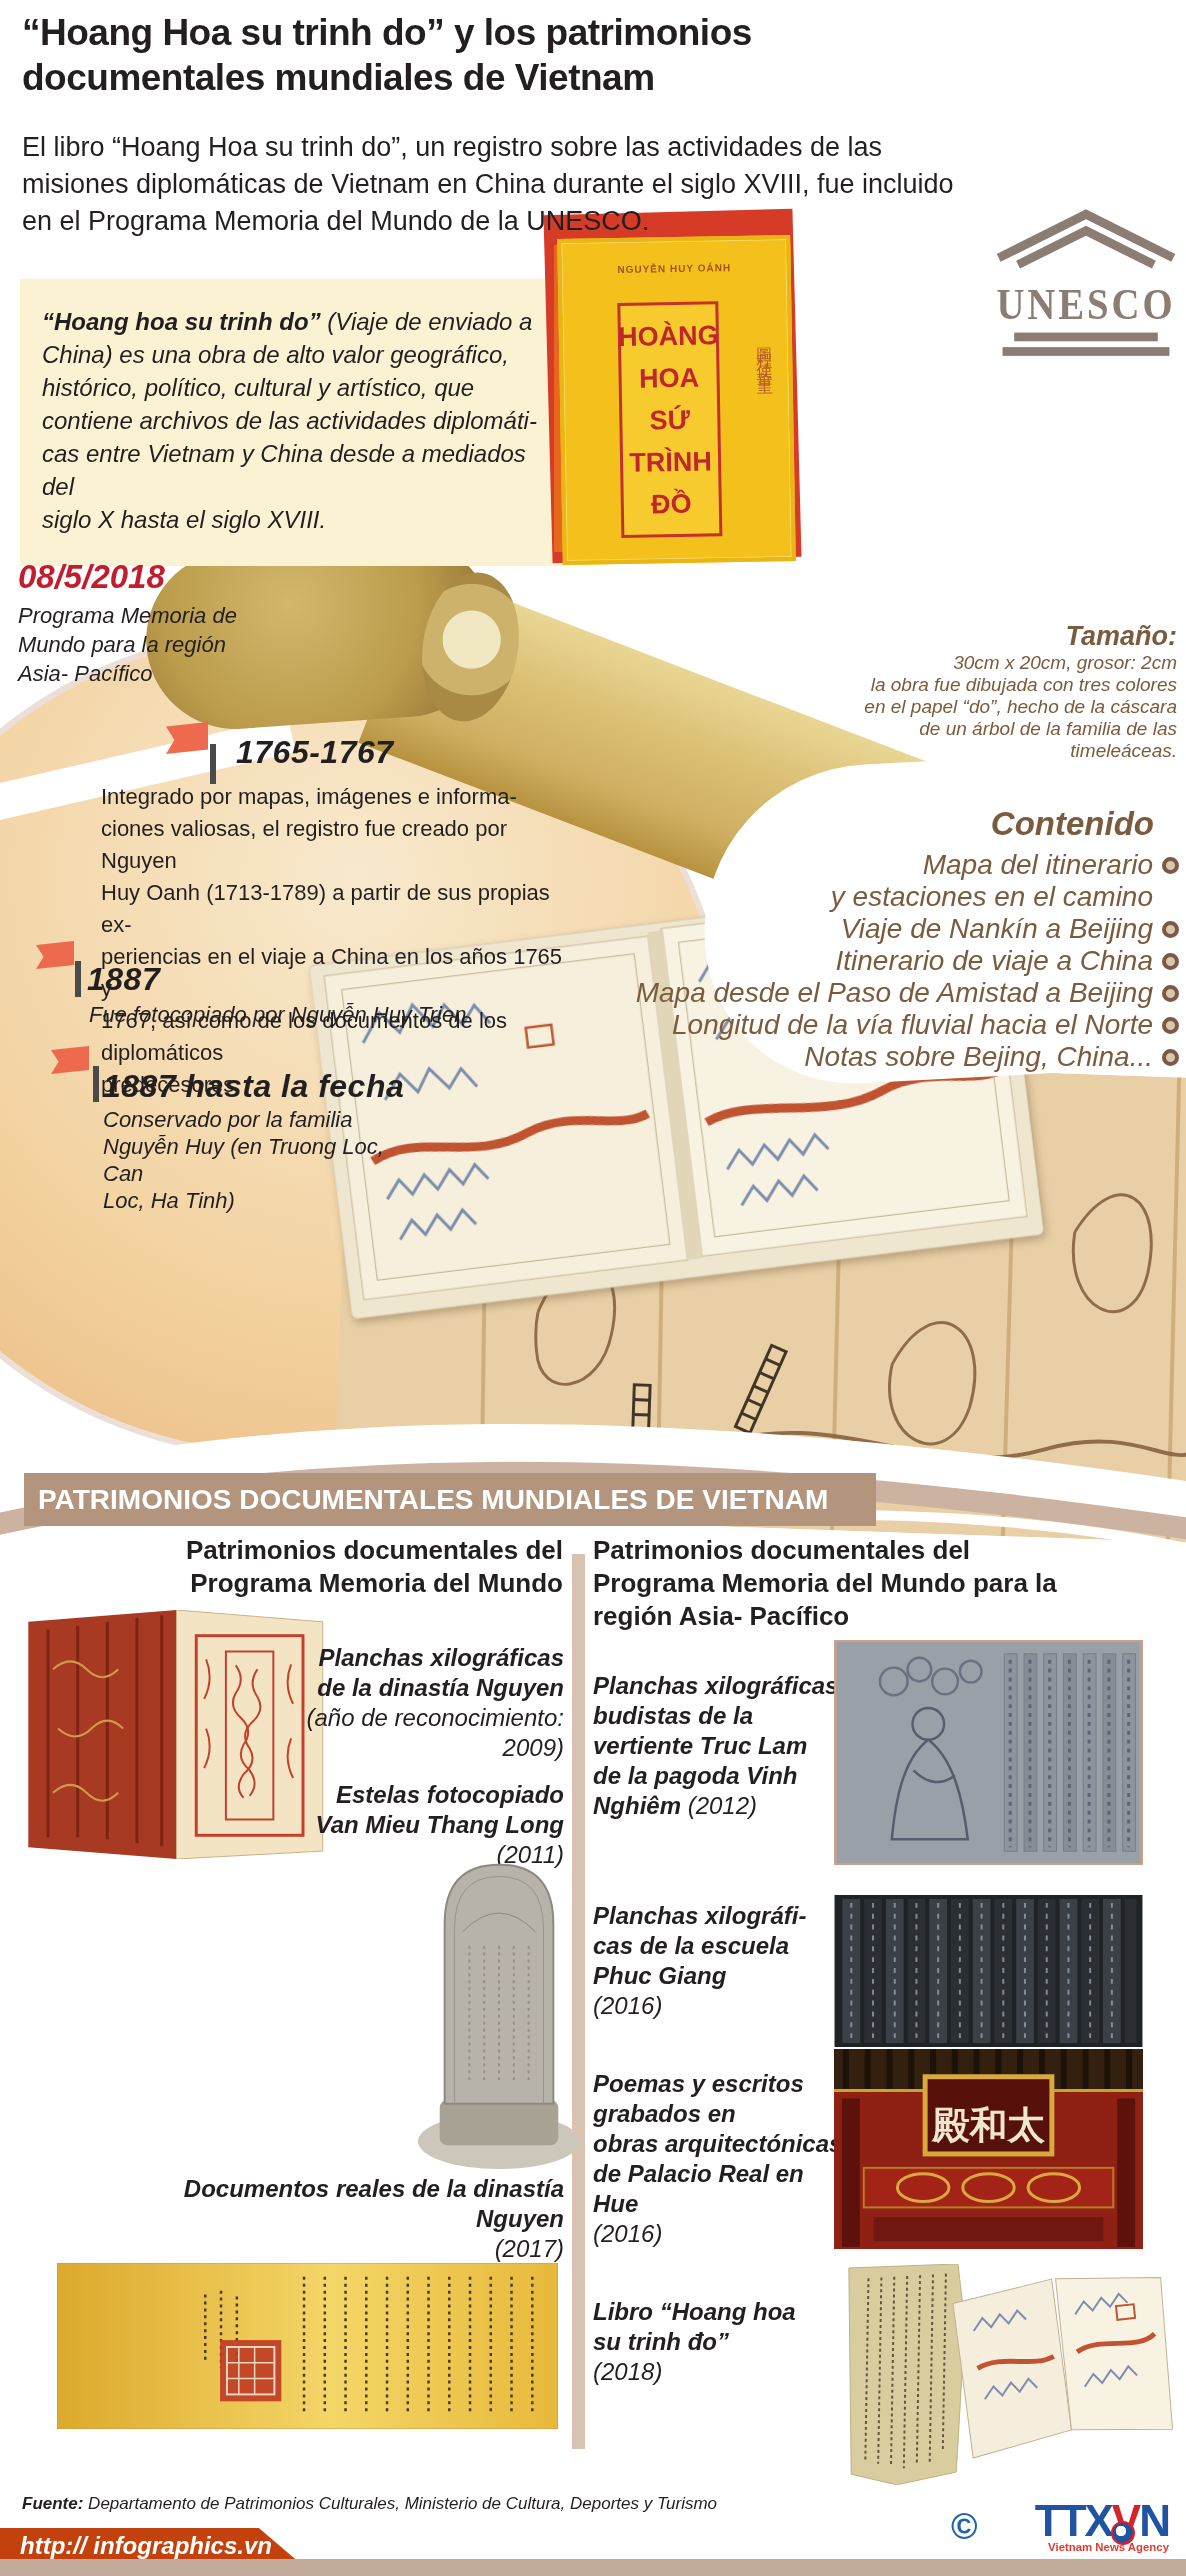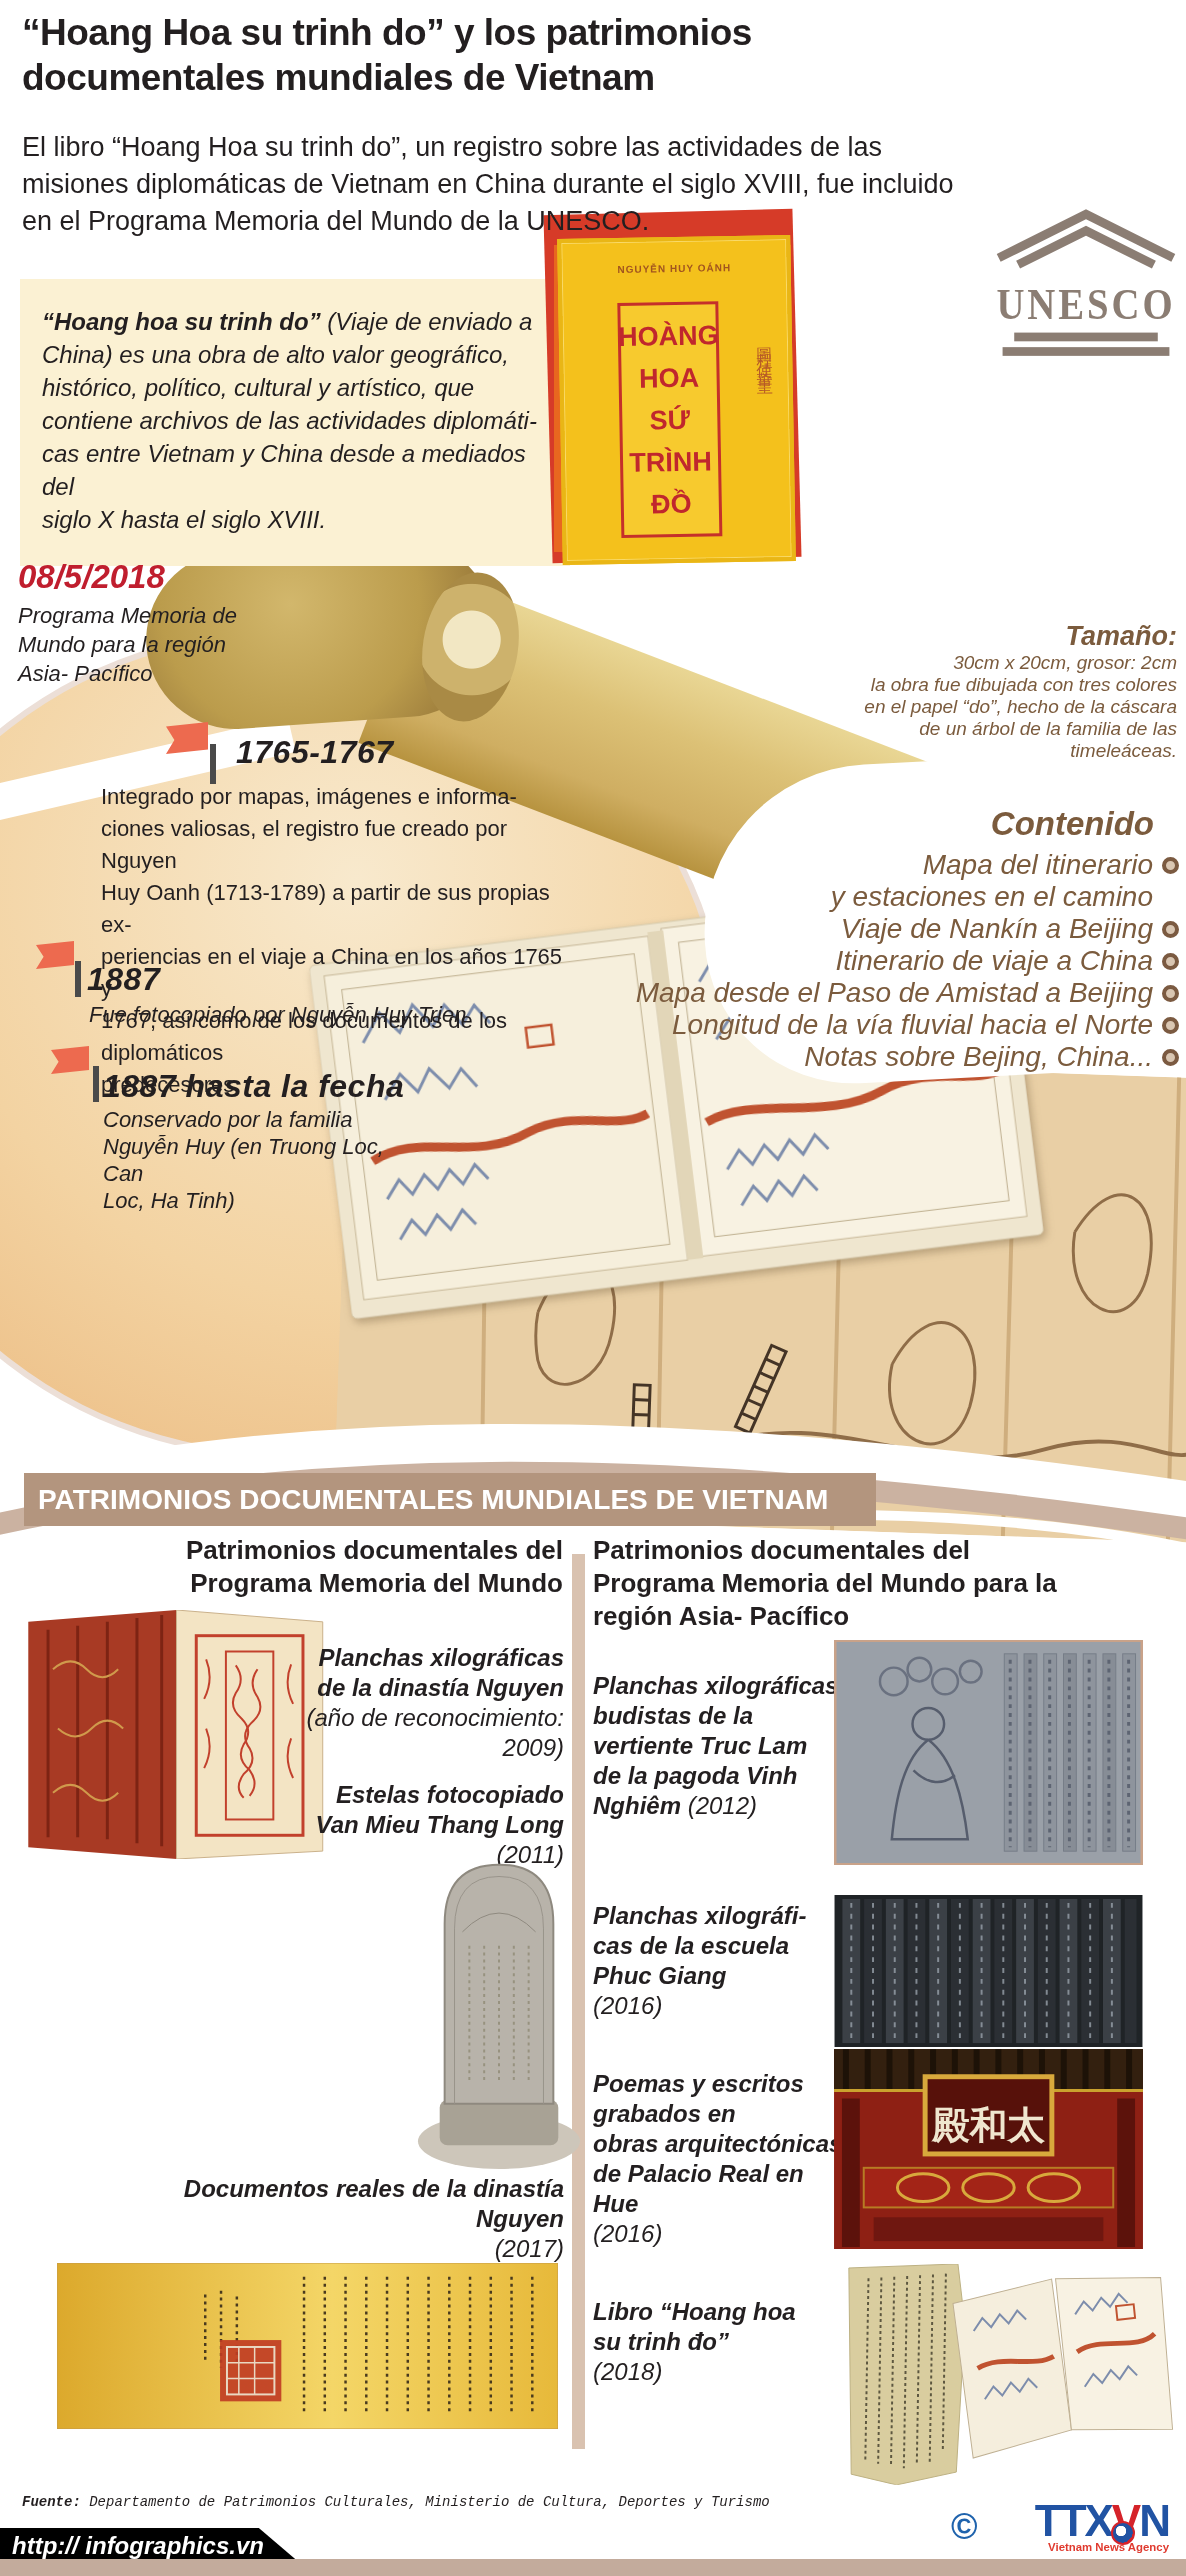--- a/index.html
+++ b/index.html
@@ -71,24 +71,24 @@
   
   .band{left:24px;top:1473px;width:852px;height:53px;background:#b3957e;color:#fff;
         font-size:28px;font-weight:bold;line-height:53px;padding-left:14px;box-sizing:border-box;}
   .divider{left:572px;top:1554px;width:13px;height:895px;background:#d9c2b0;}
   .col-h{font-size:26px;line-height:33px;font-weight:bold;}
   .item-t{font-size:24px;line-height:30px;}
   .item-t .t{font-weight:bold;font-style:italic;}
   .item-t .n{font-style:italic;}
   .ra{text-align:right;}
   
-  .fuente{left:22px;top:2494px;font-size:14px;font-style:italic;font-family:Liberation Mono, monospace;}
-  .urlbar{left:0;top:2528px;width:301px;height:36px;background:#000000;
+  .fuente{left:22px;top:2494px;font-size:17px;font-style:italic;}
+  .urlbar{left:0;top:2528px;width:301px;height:36px;background:#c2410c;
           clip-path:polygon(0 0,86% 0,100% 100%,0 100%);color:#fff;font-size:24px;font-weight:bold;
-          font-style:italic;line-height:36px;padding-left:12px;box-sizing:border-box;}
+          font-style:italic;line-height:36px;padding-left:20px;box-sizing:border-box;}
   .bottombar{left:0;top:2559px;width:1187px;height:17px;background:#c3ab9c;}
   .copyright{left:951px;top:2506px;font-size:36px;font-weight:bold;color:#1f63ad;}
   .ttxvn{left:1001px;top:2499px;width:168px;text-align:right;}
   .ttxvn .word{font-size:44px;font-weight:900;letter-spacing:-2px;line-height:44px;position:relative;}
   .ttxvn .blue{color:#2153a3;} .ttxvn .red{color:#d5232a;}
   .globe{position:absolute;right:34px;top:22px;width:20px;height:20px;border-radius:50%;
          background:radial-gradient(circle at 40% 40%,#fff 0 30%,#2153a3 31% 70%,#d5232a 71%);
          border:2px solid #d5232a;}
   .tagline{font-size:11.4px;font-weight:bold;color:#e03a2f;margin-top:-2px;}
   .swoosh{left:0;top:1345px;width:1187px;height:237px;}

